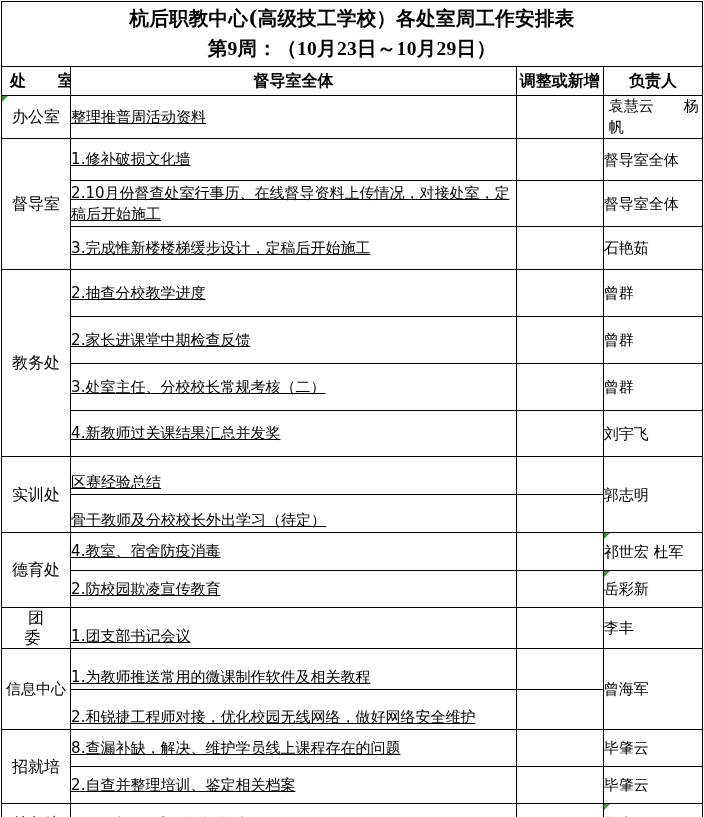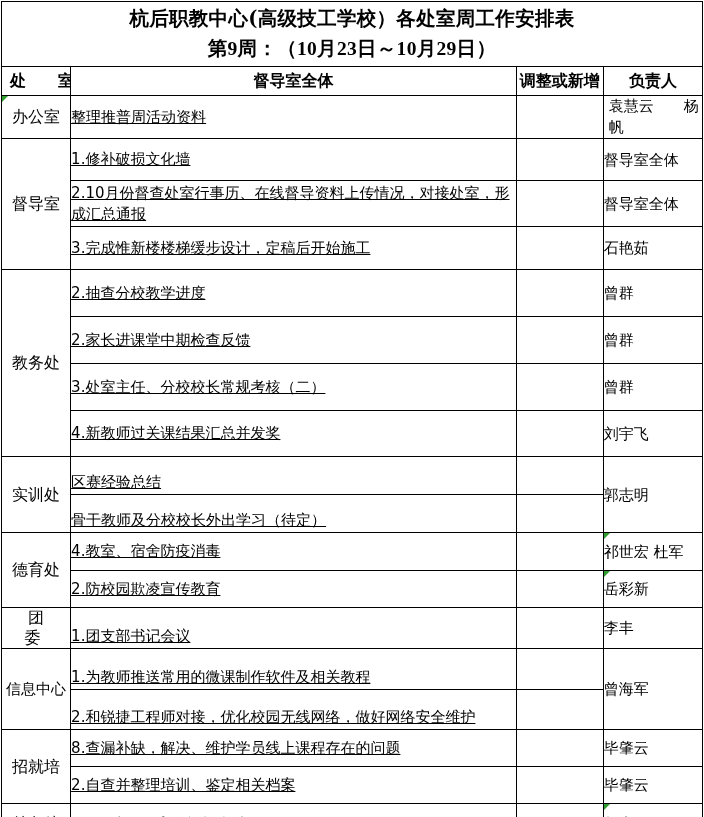--- a/index.html
+++ b/index.html
@@ -139,21 +139,21 @@
         <td class="owner leftal">袁慧云　　杨帆</td>
       </tr>
 
       <tr>
         <td class="dept" rowspan="3">督导室</td>
         <td class="content" style="height:41px">1.修补破损文化墙</td>
         <td class="adjust"></td>
         <td class="owner">督导室全体</td>
       </tr>
       <tr>
-        <td class="content" style="height:45px">2.10月份督查处室行事历、在线督导资料上传情况，对接处室，形成汇总通报</td>
+        <td class="content" style="height:45px">2.10月份督查处室行事历、在线督导资料上传情况，对接处室，定稿后开始施工</td>
         <td class="adjust"></td>
         <td class="owner">督导室全体</td>
       </tr>
       <tr>
         <td class="content" style="height:42px">3.完成惟新楼楼梯缓步设计，定稿后开始施工</td>
         <td class="adjust"></td>
         <td class="owner">石艳茹</td>
       </tr>
 
       <tr>

